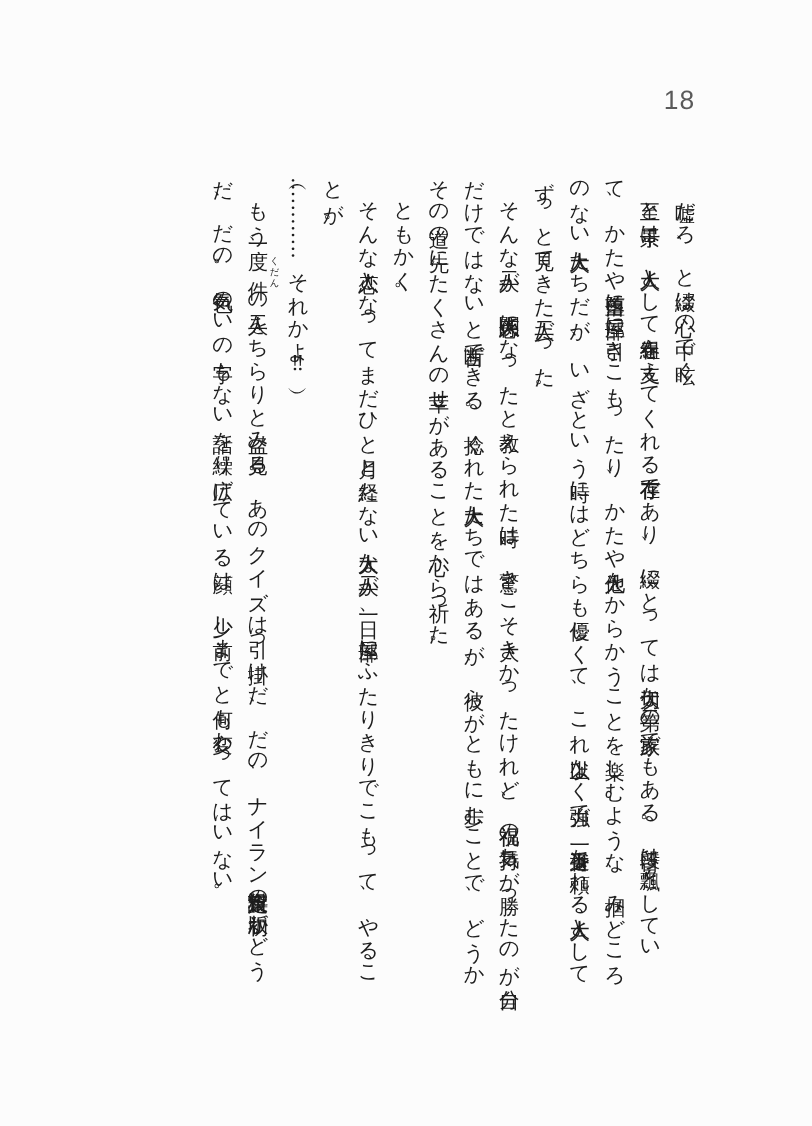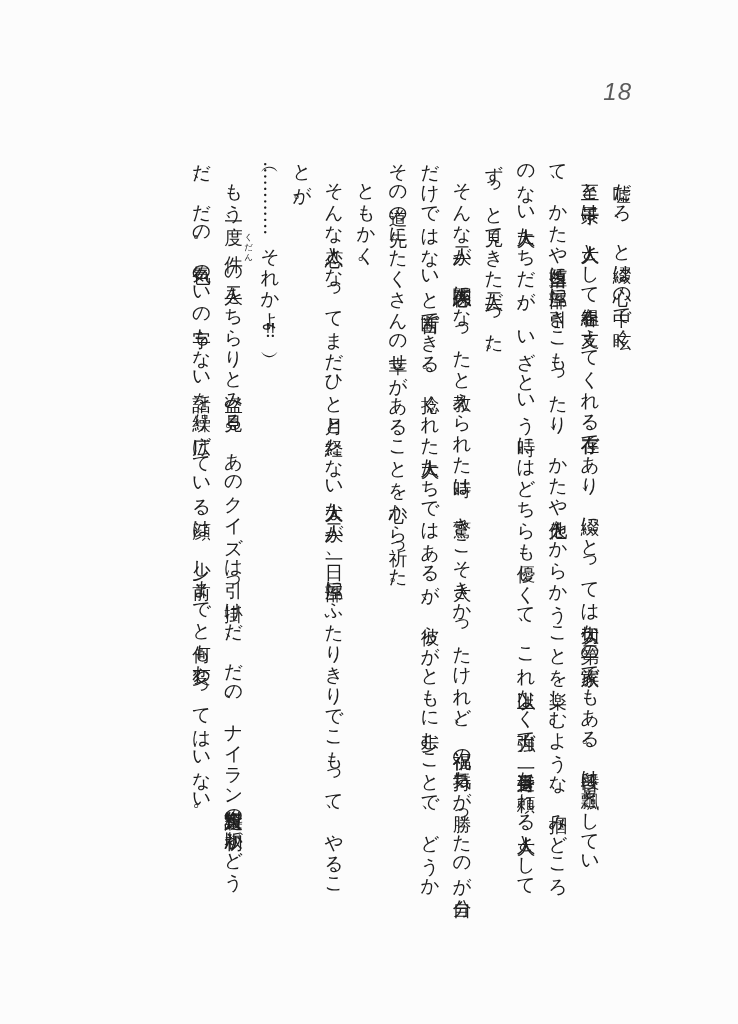--- a/index.html
+++ b/index.html
@@ -19,21 +19,20 @@
   }
   .page-number {
     position: absolute;
     top: 80px;
     right: 106px;
     font-family: "Liberation Sans", "DejaVu Sans", sans-serif;
     font-size: 24px;
     font-weight: 400;
     letter-spacing: 1px;
     line-height: 1;
-    font-style: italic;
   }
   .text-block {
     position: absolute;
     top: 151px;
     right: 100px;
     height: 744px;
     writing-mode: vertical-rl;
     text-orientation: mixed;
     font-size: 18.6px;
     line-height: 32px;

